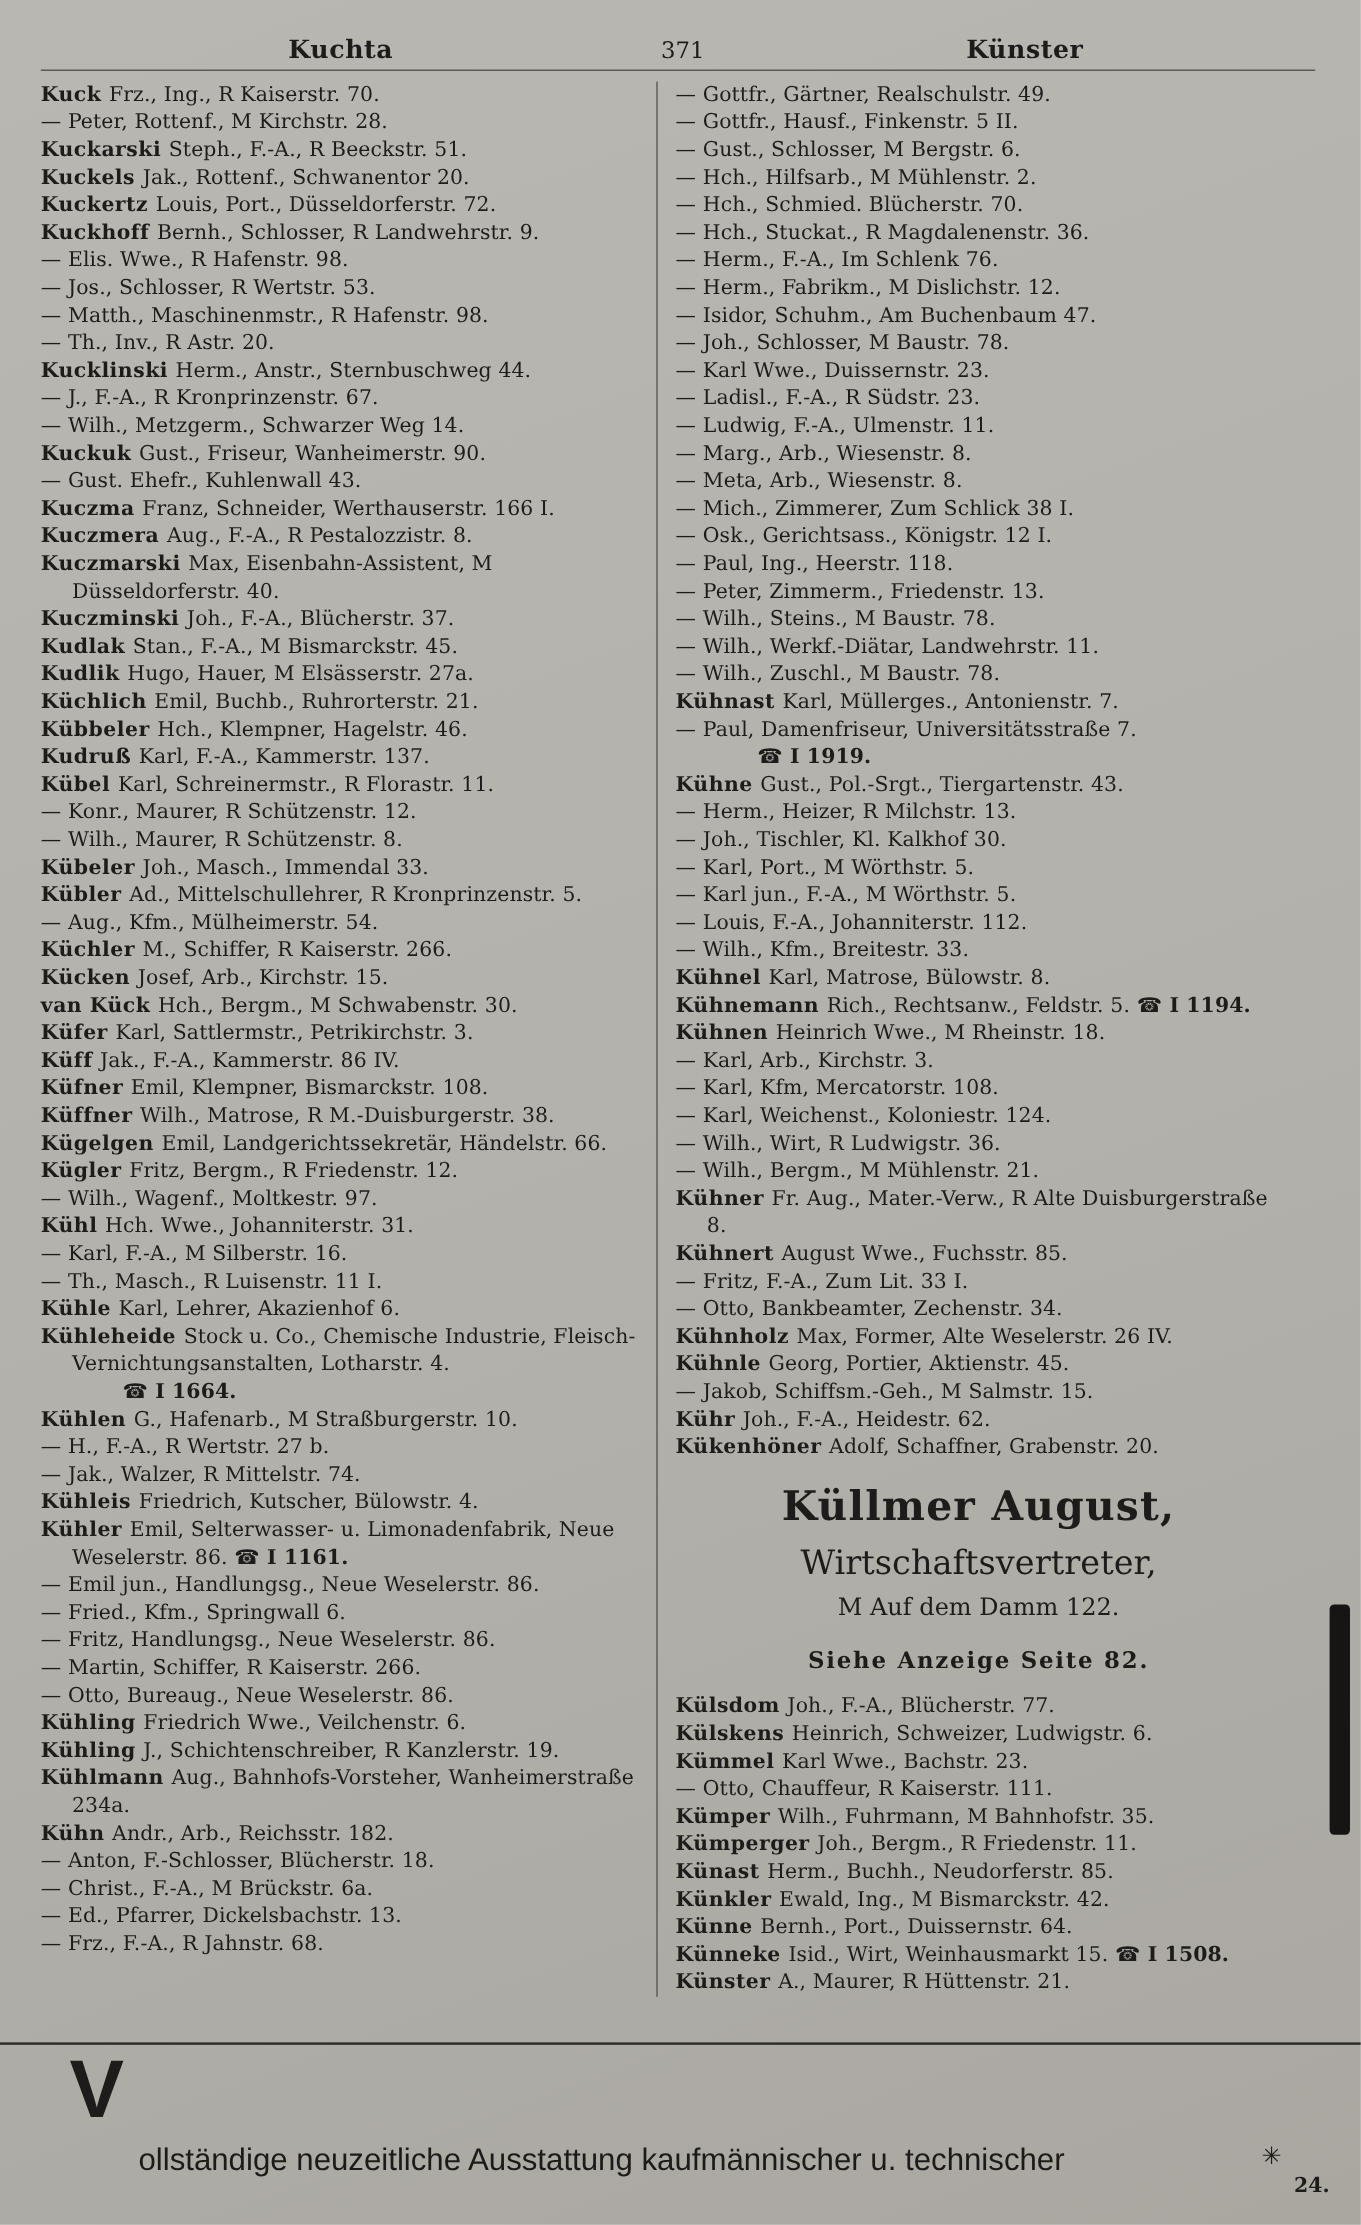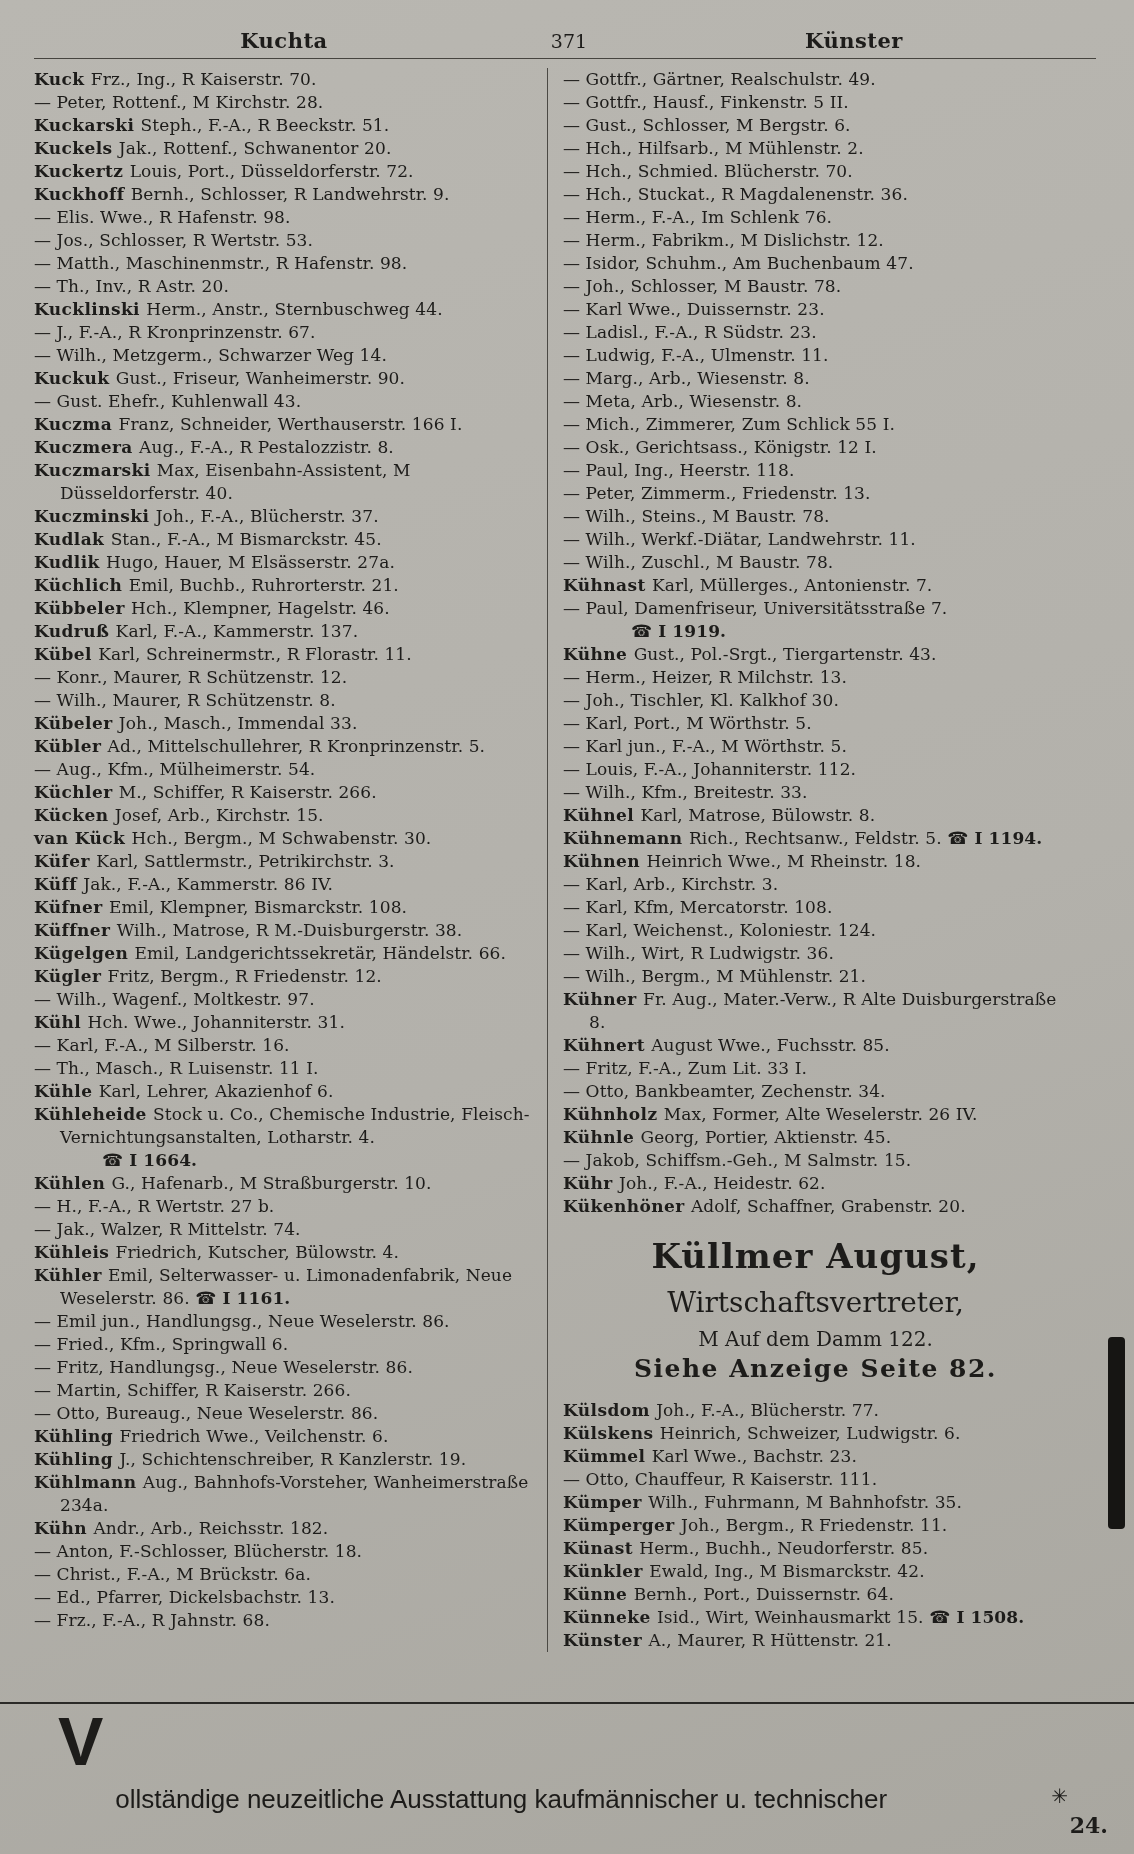--- a/index.html
+++ b/index.html
@@ -36,21 +36,21 @@
   .surname { font-weight: bold; letter-spacing: 0.4px; }
   .phone { font-weight: bold; white-space: nowrap; }
   .phone.block { display: block; text-indent: 0; padding-left: 42px; white-space: normal; }
   .phone-icon { font-weight: normal; }
 
   
   .ad { text-align: center; margin: 18px 0 16px; }
   .ad-title { font-size: 34px; font-weight: bold; letter-spacing: 1px; }
   .ad-sub { font-size: 28px; margin-top: 10px; }
   .ad-addr { font-size: 20px; margin-top: 8px; }
-  .ad-note { font-size: 25px; font-weight: bold; margin-top: 3px; letter-spacing: 1.5px; }
+  .ad-note { font-size: 19px; font-weight: bold; margin-top: 22px; letter-spacing: 1.5px; }
 
   
   .scan-bar {
     position: absolute; right: 9px; top: 1337px;
     width: 17px; height: 192px;
     background: #161513; border-radius: 4px;
   }
 
   
   .footer { position: absolute; left: 0; right: 0; top: 1702px; }
@@ -60,21 +60,21 @@
     font-family: "Liberation Sans", sans-serif;
     font-weight: bold; font-size: 68px; line-height: 0.82;
     margin-right: 12px;
   }
   .footer-lines {
     font-family: "Liberation Sans", sans-serif;
     font-size: 26px; line-height: 34px; color: #1c1b19;
     white-space: pre-wrap;
   }
   .ornament { position: absolute; right: 66px; top: 82px; font-size: 20px; }
-  .page-mark { position: absolute; right: 26px; top: 110px; font-size: 22px; font-weight: bold; }
+  .page-mark { position: absolute; right: 26px; top: 110px; font-size: 17px; font-weight: bold; }
 </style>
 </head>
 <body>
 
 <div class="page">
 
   <div class="header">
     <span class="catchword">Kuchta</span>
     <span class="pagenum">371</span>
     <span class="catchword">Künster</span>
@@ -158,21 +158,21 @@
           <div class="entry"><span>— Hch., Stuckat., R Magdalenenstr. 36.</span></div>
           <div class="entry"><span>— Herm., F.-A., Im Schlenk 76.</span></div>
           <div class="entry"><span>— Herm., Fabrikm., M Dislichstr. 12.</span></div>
           <div class="entry"><span>— Isidor, Schuhm., Am Buchenbaum 47.</span></div>
           <div class="entry"><span>— Joh., Schlosser, M Baustr. 78.</span></div>
           <div class="entry"><span>— Karl Wwe., Duissernstr. 23.</span></div>
           <div class="entry"><span>— Ladisl., F.-A., R Südstr. 23.</span></div>
           <div class="entry"><span>— Ludwig, F.-A., Ulmenstr. 11.</span></div>
           <div class="entry"><span>— Marg., Arb., Wiesenstr. 8.</span></div>
           <div class="entry"><span>— Meta, Arb., Wiesenstr. 8.</span></div>
-          <div class="entry"><span>— Mich., Zimmerer, Zum Schlick 55 I.</span></div>
+          <div class="entry"><span>— Mich., Zimmerer, Zum Schlick 38 I.</span></div>
           <div class="entry"><span>— Osk., Gerichtsass., Königstr. 12 I.</span></div>
           <div class="entry"><span>— Paul, Ing., Heerstr. 118.</span></div>
           <div class="entry"><span>— Peter, Zimmerm., Friedenstr. 13.</span></div>
           <div class="entry"><span>— Wilh., Steins., M Baustr. 78.</span></div>
           <div class="entry"><span>— Wilh., Werkf.-Diätar, Landwehrstr. 11.</span></div>
           <div class="entry"><span>— Wilh., Zuschl., M Baustr. 78.</span></div>
           <div class="entry"><span class="surname">Kühnast </span><span>Karl, Müllerges., Antonienstr. 7.</span></div>
           <div class="entry"><span>— Paul, Damenfriseur, Universitätsstraße 7.</span> <span class="phone block"><span class="phone-icon">☎</span> I 1919.</span></div>
           <div class="entry"><span class="surname">Kühne </span><span>Gust., Pol.-Srgt., Tiergartenstr. 43.</span></div>
           <div class="entry"><span>— Herm., Heizer, R Milchstr. 13.</span></div>

